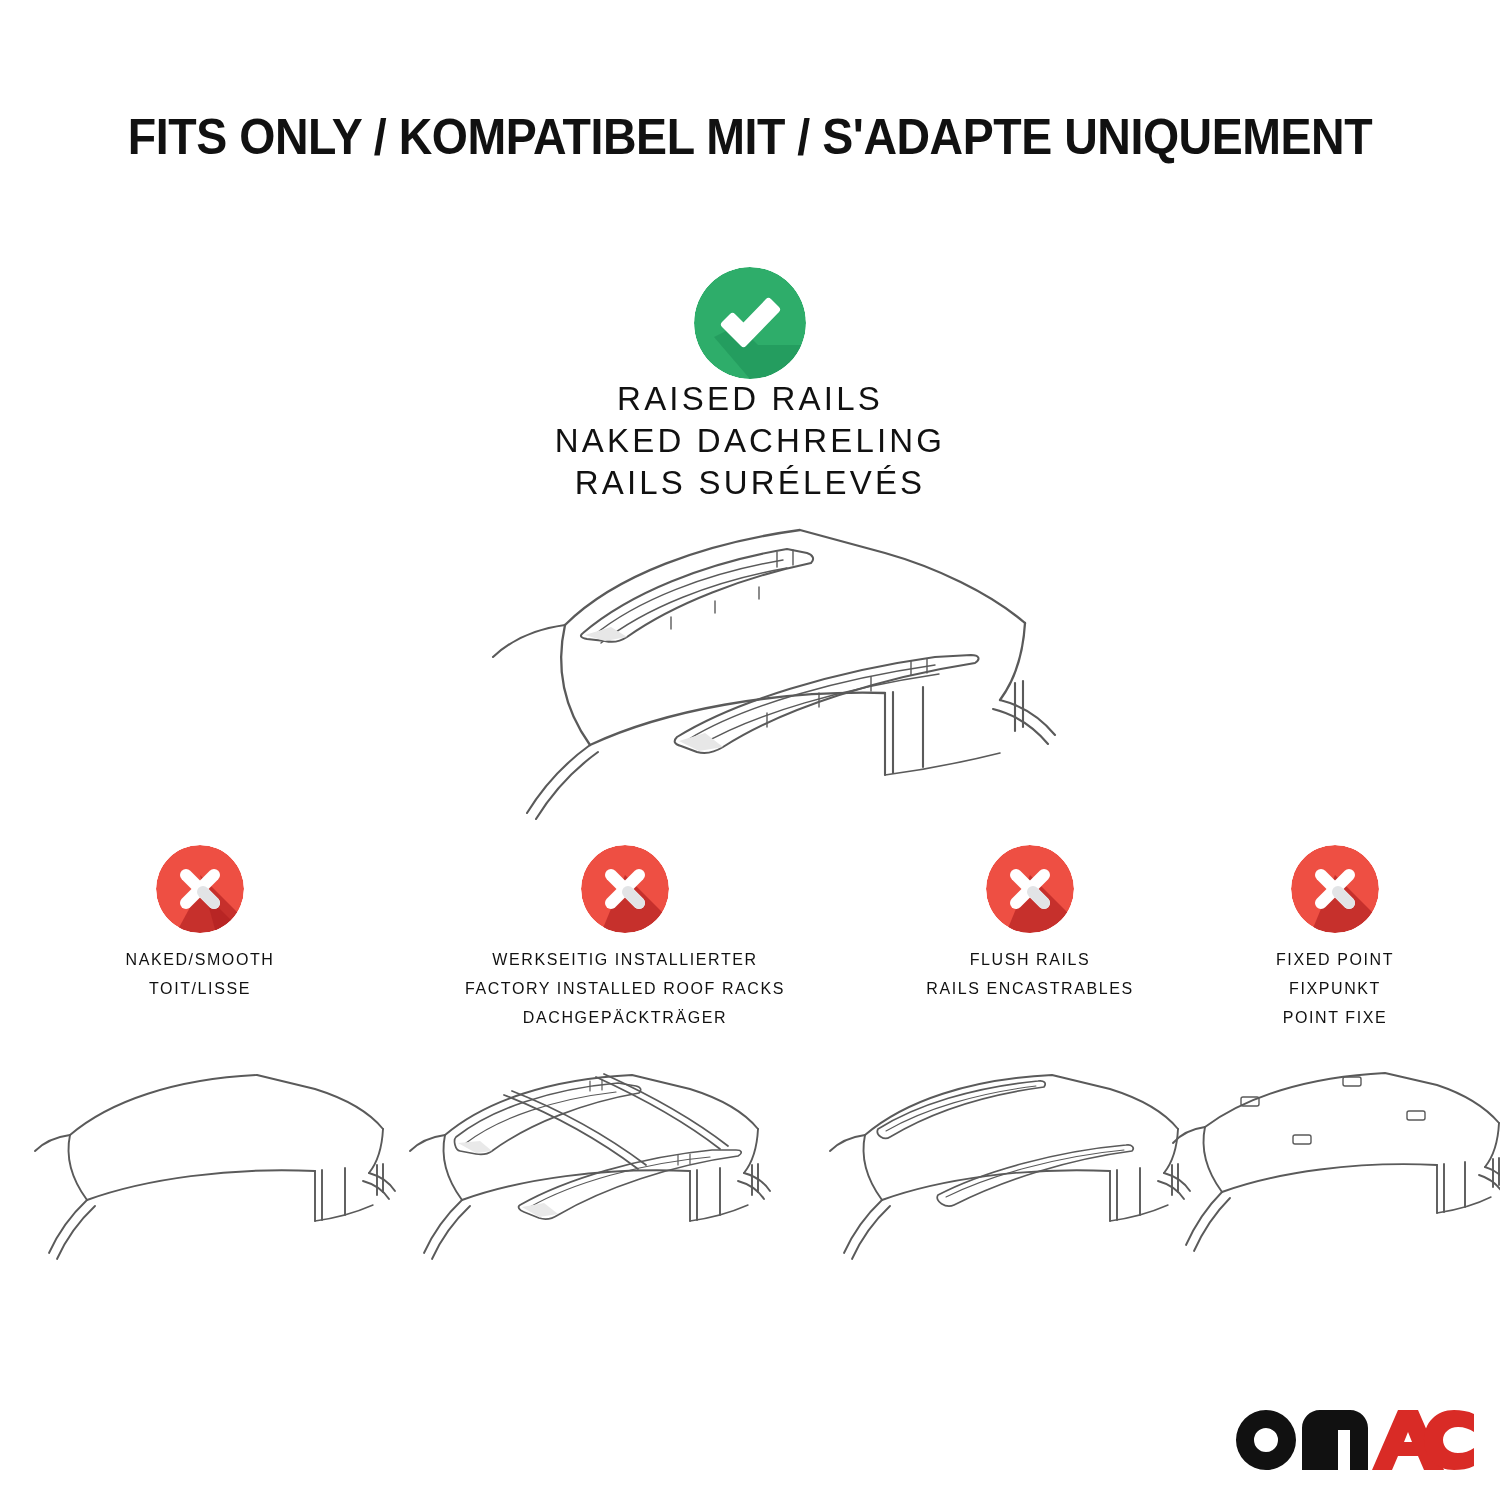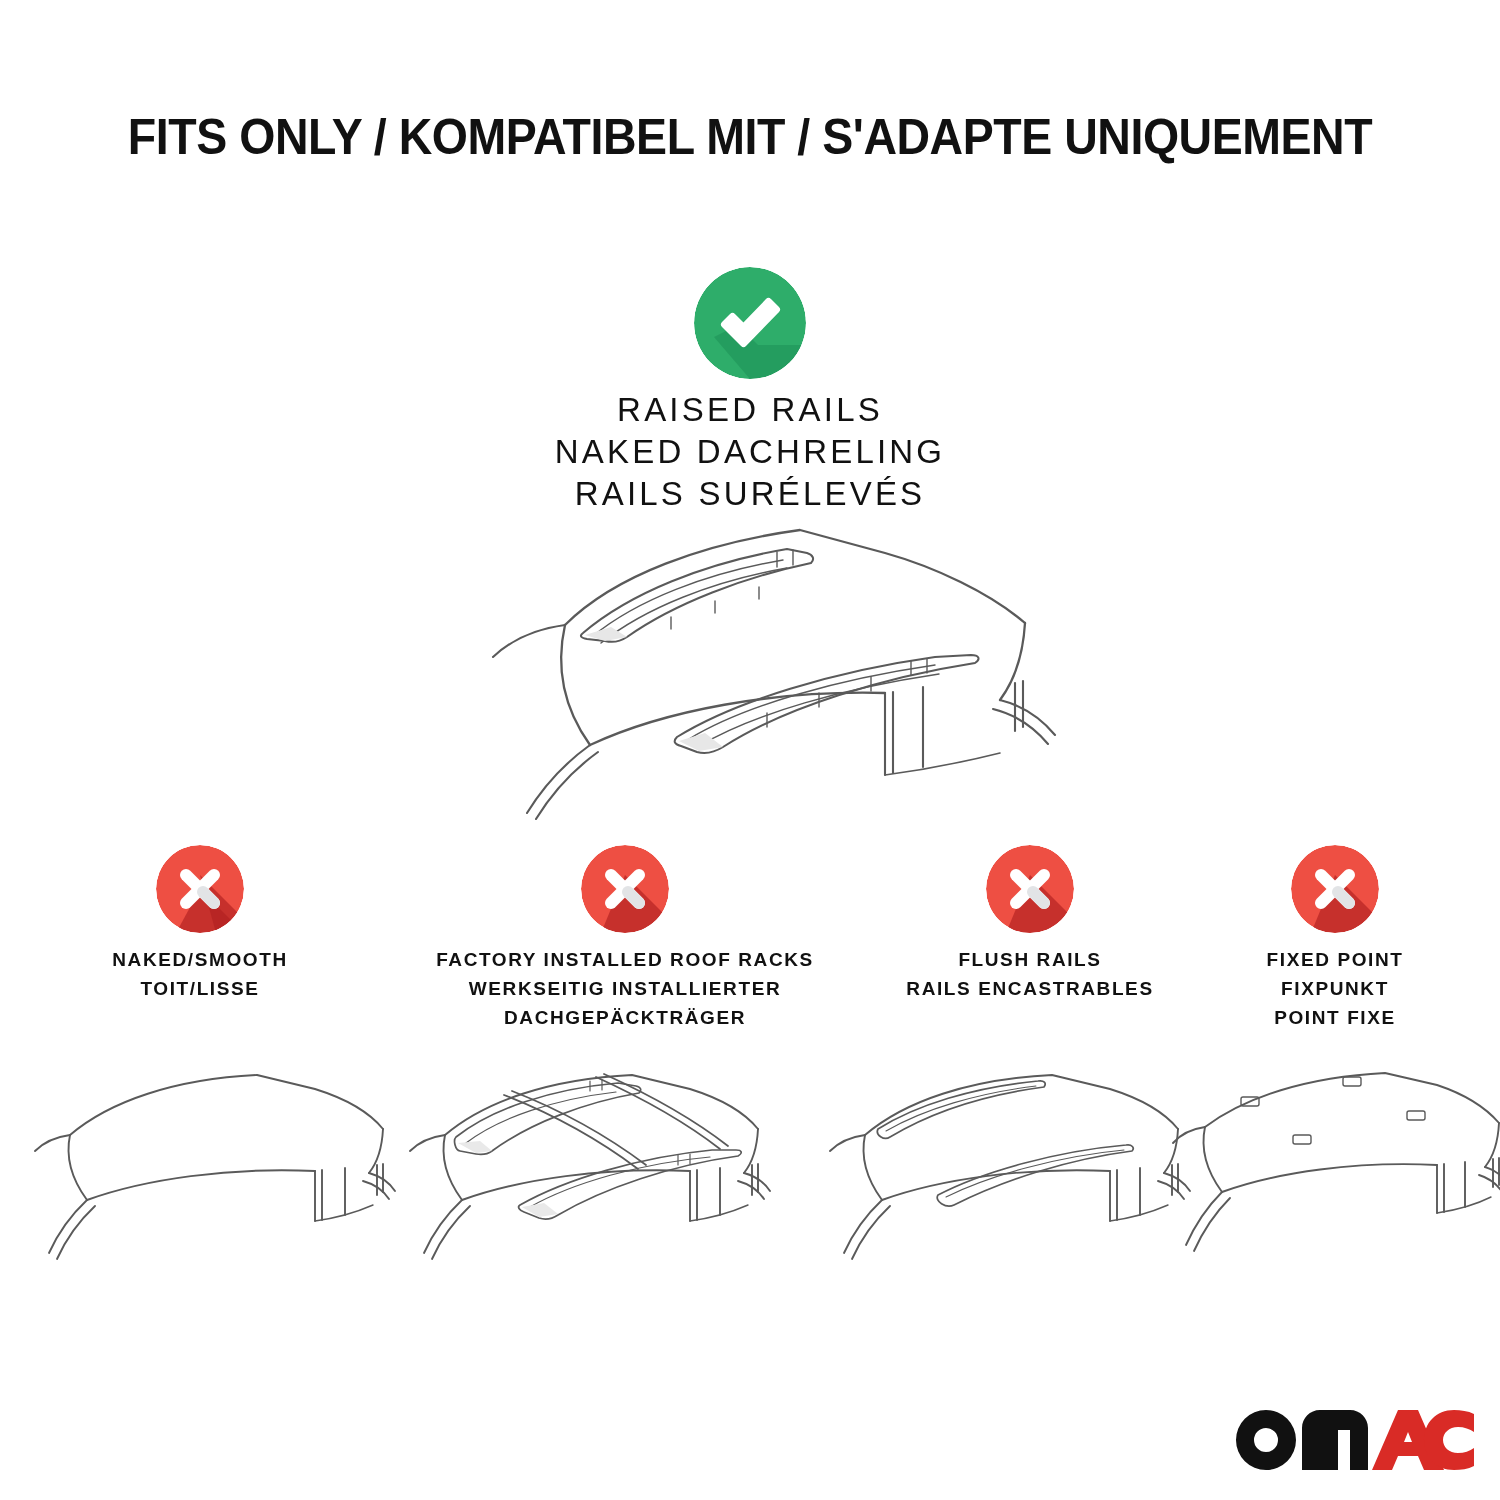--- a/index.html
+++ b/index.html
@@ -35,21 +35,20 @@
   }
   .badge svg{position:absolute;inset:0;width:100%;height:100%;display:block;}
 
   
   .primary-badge{
     left:694px;top:267px;width:112px;height:112px;
   }
   .primary-labels{
     position:absolute;top:378px;left:0;width:1500px;
     text-align:center;
-    margin-top:11px;
   }
   .primary-labels .line{
     font-family:"Liberation Sans", sans-serif;
     font-weight:300;
     font-size:33px;
     letter-spacing:3.2px;
     line-height:42px;
     color:#111111;
     white-space:nowrap;
   }
@@ -61,22 +60,22 @@
   
   .row{position:absolute;left:0;top:845px;width:1500px;height:250px;}
   .cell{position:absolute;top:0;}
   .cell .cell-badge{position:absolute;width:88px;height:88px;border-radius:50%;overflow:hidden;}
   .cell .cell-labels{
     position:absolute;top:100px;left:0;width:100%;
     text-align:center;
   }
   .cell .cell-labels .line{
     font-family:"Liberation Sans", sans-serif;
-    font-weight:700;
-    font-size:19px;
+    font-weight:400;
+    font-size:16px;
     letter-spacing:1.6px;
     line-height:29px;
     color:#111111;
     white-space:nowrap;
   }
 
   .cell1{left:20px;width:360px;}
   .cell1 .cell-badge{left:136px;}
   .cell2{left:395px;width:460px;}
   .cell2 .cell-badge{left:186px;}
@@ -218,22 +217,22 @@
             <path d="M44 30 L88 74 L88 88 L20 88 Z" fill="#B02020" opacity="0.65"></path>
             <g stroke-linecap="round">
               <line x1="30" y1="30" x2="58" y2="58" stroke="#ffffff" stroke-width="12"></line>
               <line x1="58" y1="30" x2="30" y2="58" stroke="#ffffff" stroke-width="12"></line>
               <line x1="47" y1="47" x2="58" y2="58" stroke="#E2E4E6" stroke-width="12"></line>
             </g>
           </g>
         </svg>
       </div>
       <div class="cell-labels">
+        <div class="line">WERKSEITIG INSTALLIERTER</div>
         <div class="line">FACTORY INSTALLED ROOF RACKS</div>
-        <div class="line">WERKSEITIG INSTALLIERTER</div>
         <div class="line">DACHGEPÄCKTRÄGER</div>
       </div>
     </div>
 
     <div class="cell cell3">
       <div class="cell-badge">
         <svg viewBox="0 0 88 88" xmlns="http://www.w3.org/2000/svg">
           <defs>
               <clipPath id="cc3">
                 <circle cx="44" cy="44" r="44"></circle>

